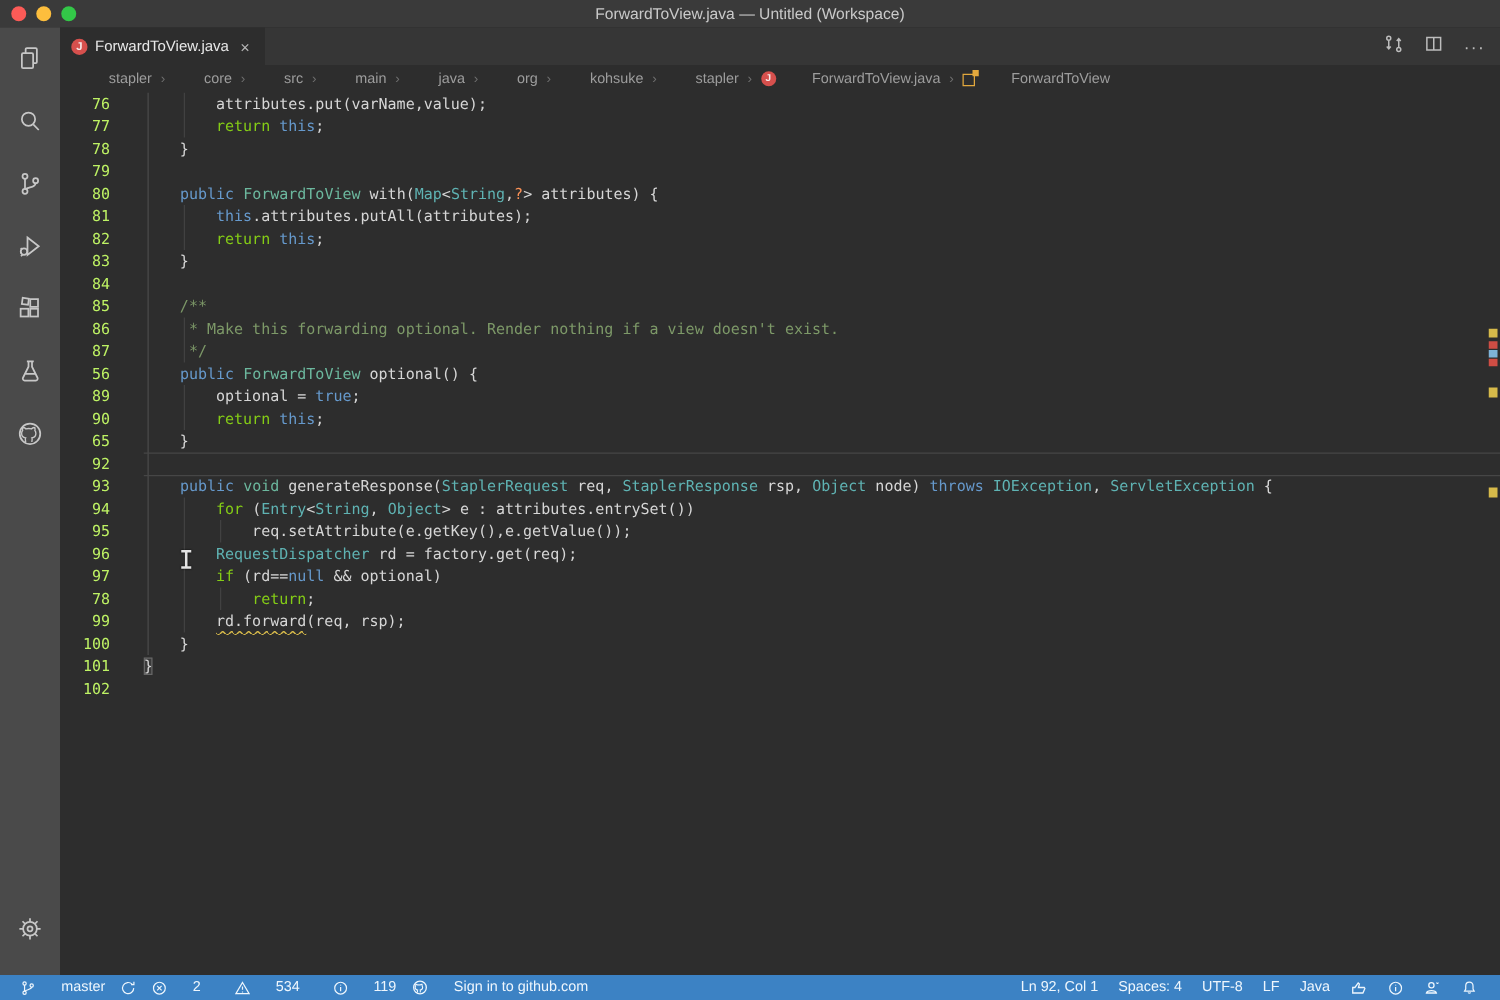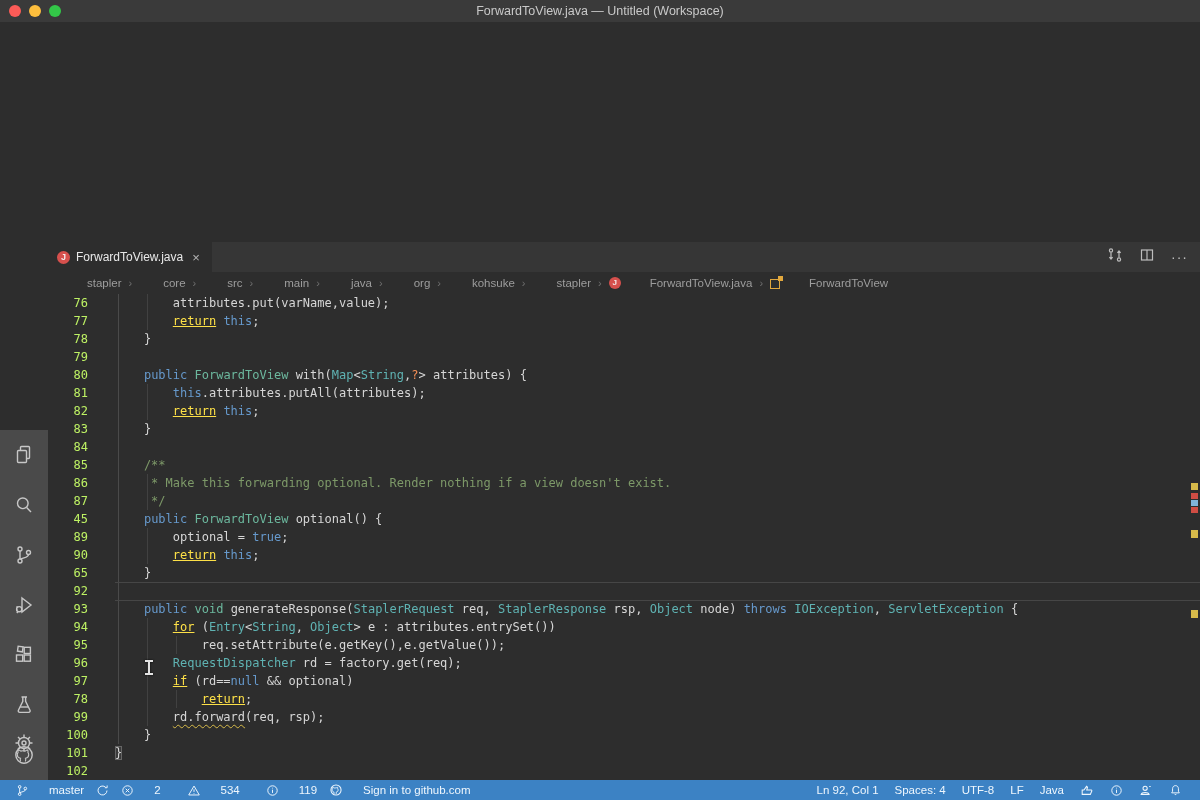--- a/index.html
+++ b/index.html
@@ -9,21 +9,21 @@
 
   
   .titlebar { height:22px; background:#3a3a3a; position:relative; flex:none;
               display:flex; align-items:center; }
   .traffic { display:flex; gap:8px; padding-left:9px; }
   .traffic span { width:12px; height:12px; border-radius:50%; display:block; }
   .titlebar-title { position:absolute; left:0; right:0; text-align:center;
                     font-size:12.5px; color:#c9c9c9; pointer-events:none; }
 
   
-  .main { flex:1; display:flex; min-height:0;align-items:flex-end; }
+  .main { flex:1; display:flex; min-height:0; }
 
   
   .activitybar { width:48px; background:#4a4a4a; flex:none; display:flex;
                  flex-direction:column; align-items:center; position:relative; }
   .ab-item { width:48px; height:50px; display:flex; align-items:center; justify-content:center;
              color:#c7c7c7; cursor:pointer; }
   .ab-item svg { stroke:#c7c7c7; fill:none; stroke-width:1.4; }
   .ab-bottom { position:absolute; bottom:12px; }
 
   
@@ -62,21 +62,21 @@
   .code-row { display:flex; height:18px; line-height:18px; position:relative; white-space:pre; }
   .code-row .ln { width:67px; flex:none; text-align:right; padding-right:27px;
                   color:#bef264; user-select:none; cursor:pointer; }
   .code-row .code-text { flex:1; color:#d6d6d6; cursor:text; }
   .code-row.current::before, .code-row.current::after {
       content:""; position:absolute; left:67px; right:0; height:0; border-top:1px solid #464646; }
   .code-row.current::before { top:0; } .code-row.current::after { bottom:-1px; }
 
   .t-p  { color:#d6d6d6; }
   .t-kb { color:#6699cc; }
-  .t-kp { color:#fde047;text-decoration:underline; }
+  .t-kp { color:#84cc16; }
   .t-ty { color:#5fb3b3; }
   .t-cl { color:#6cb89e; }
   .t-or { color:#f99157; }
   .t-cm { color:#7d9968; }
   .t-wn { color:#d6d6d6; text-decoration:underline wavy #d7ba4a 1px; text-underline-offset:3px; }
   .t-bm { color:#d6d6d6; outline:1px solid #666; outline-offset:-1px; background:#3a3a3a; }
 
   .indent-guide { position:absolute; width:0; border-left:1px solid #414141; pointer-events:none; }
   .indent-guide.lvl0 { border-left-color:#4a4a4a; }
 
@@ -241,21 +241,21 @@
             <div class="code-row"><div class="ln">78</div><div class="code-text"><span class="t-p">    }</span></div></div>
             <div class="code-row"><div class="ln">79</div><div class="code-text"></div></div>
             <div class="code-row"><div class="ln">80</div><div class="code-text"><span class="t-p">    </span><span class="t-kb">public</span><span class="t-p"> </span><span class="t-cl">ForwardToView</span><span class="t-p"> with(</span><span class="t-ty">Map</span><span class="t-p">&lt;</span><span class="t-ty">String</span><span class="t-p">,</span><span class="t-or">?</span><span class="t-p">&gt; attributes) {</span></div></div>
             <div class="code-row"><div class="ln">81</div><div class="code-text"><span class="t-p">        </span><span class="t-kb">this</span><span class="t-p">.attributes.putAll(attributes);</span></div></div>
             <div class="code-row"><div class="ln">82</div><div class="code-text"><span class="t-p">        </span><span class="t-kp">return</span><span class="t-p"> </span><span class="t-kb">this</span><span class="t-p">;</span></div></div>
             <div class="code-row"><div class="ln">83</div><div class="code-text"><span class="t-p">    }</span></div></div>
             <div class="code-row"><div class="ln">84</div><div class="code-text"></div></div>
             <div class="code-row"><div class="ln">85</div><div class="code-text"><span class="t-cm">    /**</span></div></div>
             <div class="code-row"><div class="ln">86</div><div class="code-text"><span class="t-cm">     * Make this forwarding optional. Render nothing if a view doesn't exist.</span></div></div>
             <div class="code-row"><div class="ln">87</div><div class="code-text"><span class="t-cm">     */</span></div></div>
-            <div class="code-row"><div class="ln">45</div><div class="code-text"><span class="t-p">    </span><span class="t-kb">public</span><span class="t-p"> </span><span class="t-cl">ForwardToView</span><span class="t-p"> optional() {</span></div></div>
+            <div class="code-row"><div class="ln">56</div><div class="code-text"><span class="t-p">    </span><span class="t-kb">public</span><span class="t-p"> </span><span class="t-cl">ForwardToView</span><span class="t-p"> optional() {</span></div></div>
             <div class="code-row"><div class="ln">89</div><div class="code-text"><span class="t-p">        optional = </span><span class="t-kb">true</span><span class="t-p">;</span></div></div>
             <div class="code-row"><div class="ln">90</div><div class="code-text"><span class="t-p">        </span><span class="t-kp">return</span><span class="t-p"> </span><span class="t-kb">this</span><span class="t-p">;</span></div></div>
             <div class="code-row"><div class="ln">65</div><div class="code-text"><span class="t-p">    }</span></div></div>
             <div class="code-row current"><div class="ln">92</div><div class="code-text"></div></div>
             <div class="code-row"><div class="ln">93</div><div class="code-text"><span class="t-p">    </span><span class="t-kb">public</span><span class="t-p"> </span><span class="t-cl">void</span><span class="t-p"> generateResponse(</span><span class="t-ty">StaplerRequest</span><span class="t-p"> req, </span><span class="t-ty">StaplerResponse</span><span class="t-p"> rsp, </span><span class="t-ty">Object</span><span class="t-p"> node) </span><span class="t-kb">throws</span><span class="t-p"> </span><span class="t-ty">IOException</span><span class="t-p">, </span><span class="t-ty">ServletException</span><span class="t-p"> {</span></div></div>
             <div class="code-row"><div class="ln">94</div><div class="code-text"><span class="t-p">        </span><span class="t-kp">for</span><span class="t-p"> (</span><span class="t-ty">Entry</span><span class="t-p">&lt;</span><span class="t-ty">String</span><span class="t-p">, </span><span class="t-ty">Object</span><span class="t-p">&gt; e : attributes.entrySet())</span></div></div>
             <div class="code-row"><div class="ln">95</div><div class="code-text"><span class="t-p">            req.setAttribute(e.getKey(),e.getValue());</span></div></div>
             <div class="code-row"><div class="ln">96</div><div class="code-text"><span class="t-p">        </span><span class="t-ty">RequestDispatcher</span><span class="t-p"> rd = factory.get(req);</span></div></div>
             <div class="code-row"><div class="ln">97</div><div class="code-text"><span class="t-p">        </span><span class="t-kp">if</span><span class="t-p"> (rd==</span><span class="t-kb">null</span><span class="t-p"> &amp;&amp; optional)</span></div></div>
             <div class="code-row"><div class="ln">78</div><div class="code-text"><span class="t-p">            </span><span class="t-kp">return</span><span class="t-p">;</span></div></div>

